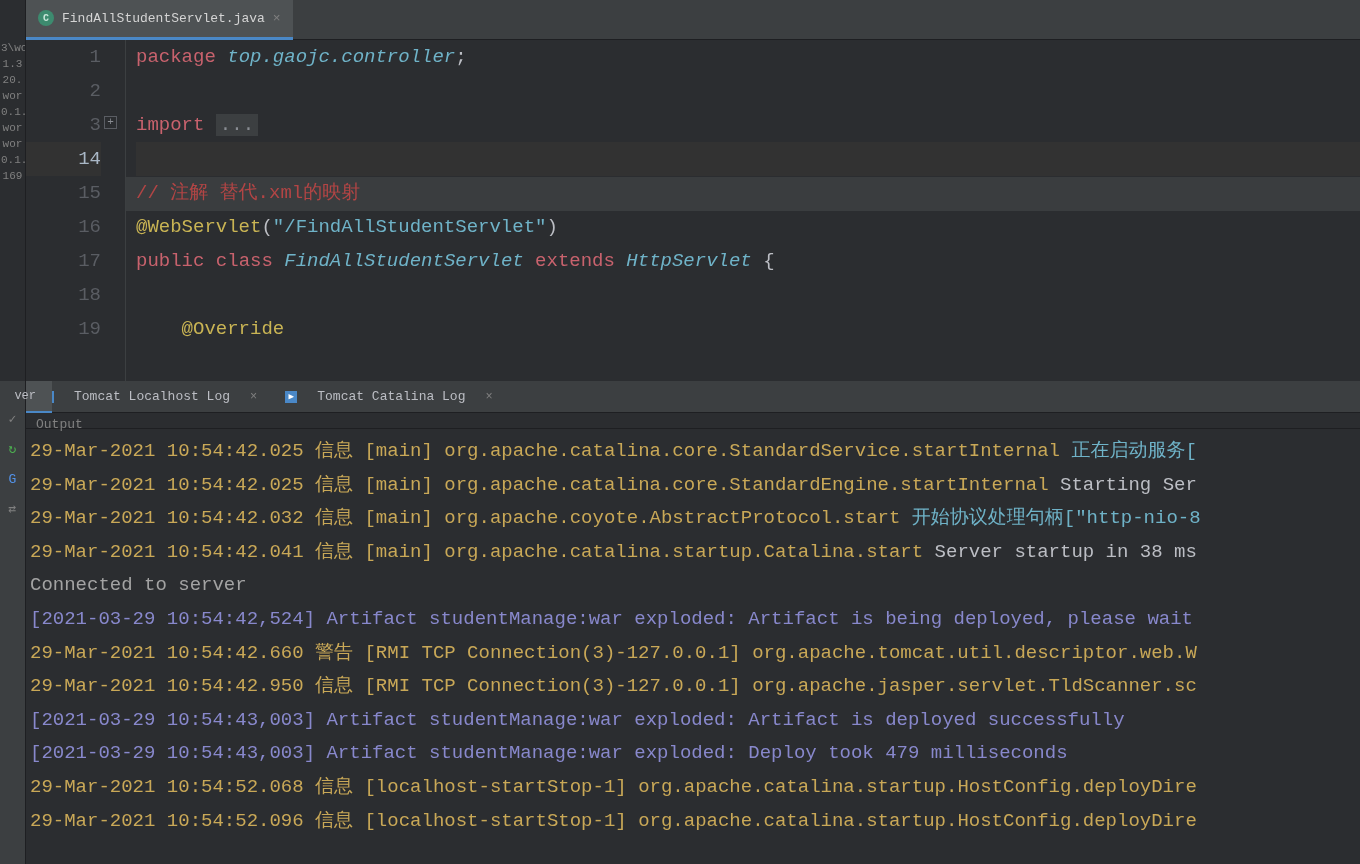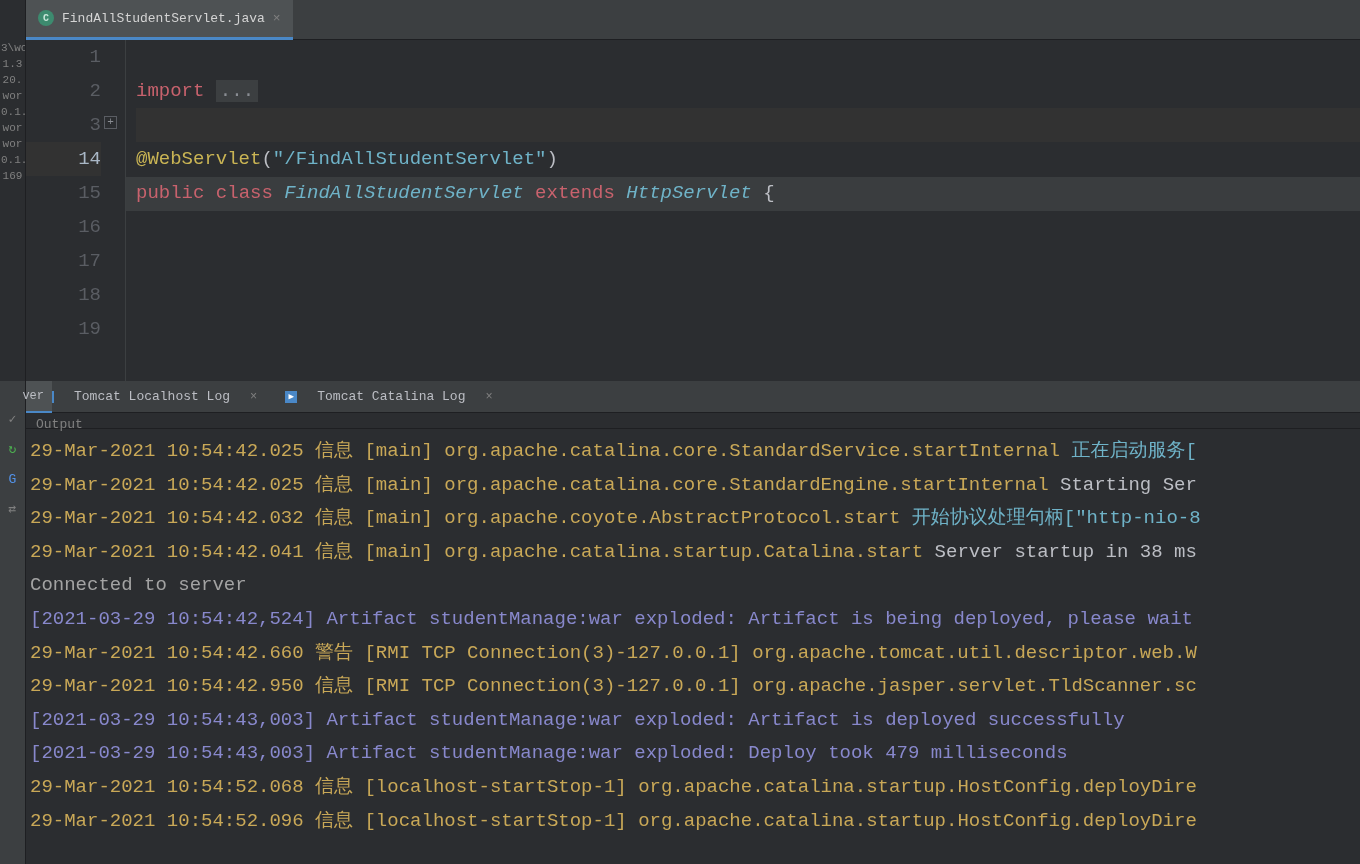--- a/index.html
+++ b/index.html
@@ -149,21 +149,21 @@
   left: 0;
   width: 26px;
   height: 32px;
   background: #4e5254;
   border-bottom: 2px solid #4a88c7;
   color: #bcbec4;
   font-size: 12px;
   display: flex;
   align-items: center;
   justify-content: flex-end;
-  padding-right: 8px;
+  padding-right: 16px;
 }
 .log-panel {
   flex: 1;
   display: flex;
   flex-direction: column;
 }
 .log-tabs {
   height: 32px;
   background: #3c3f41;
   display: flex;
@@ -246,26 +246,29 @@
           <div class="gutter-line">3<span class="fold-marker">+</span></div>
           <div class="gutter-line current">14</div>
           <div class="gutter-line">15</div>
           <div class="gutter-line">16</div>
           <div class="gutter-line">17</div>
           <div class="gutter-line">18</div>
           <div class="gutter-line">19</div>
         </div>
       <div class="code-lines">
         <div class="hl-separator"></div>
+        <div class="code-line"><span class="kw">package</span> <span class="pkg">top.gaojc.controller</span><span class="punc">;</span></div>
         <div class="code-line"></div>
         <div class="code-line"><span class="kw">import</span> <span class="fold">...</span></div>
         <div class="code-line current"></div>
+        <div class="code-line"><span class="comment">// 注解 替代.xml的映射</span></div>
         <div class="code-line"><span class="ann">@WebServlet</span><span class="punc">(</span><span class="str">"/FindAllStudentServlet"</span><span class="punc">)</span></div>
         <div class="code-line"><span class="kw">public</span> <span class="kw">class</span> <span class="cls">FindAllStudentServlet</span> <span class="kw">extends</span> <span class="cls">HttpServlet</span> <span class="punc">{</span></div>
         <div class="code-line"></div>
+        <div class="code-line">    <span class="ann">@Override</span></div>
       </div>
     </div>
   </div>
 </div>
 
 <div class="bottom-area">
   <div class="tool-col">
     <span class="tool-icon">✓</span>
     <span class="tool-icon green">↻</span>
     <span class="tool-icon blue">G</span>

